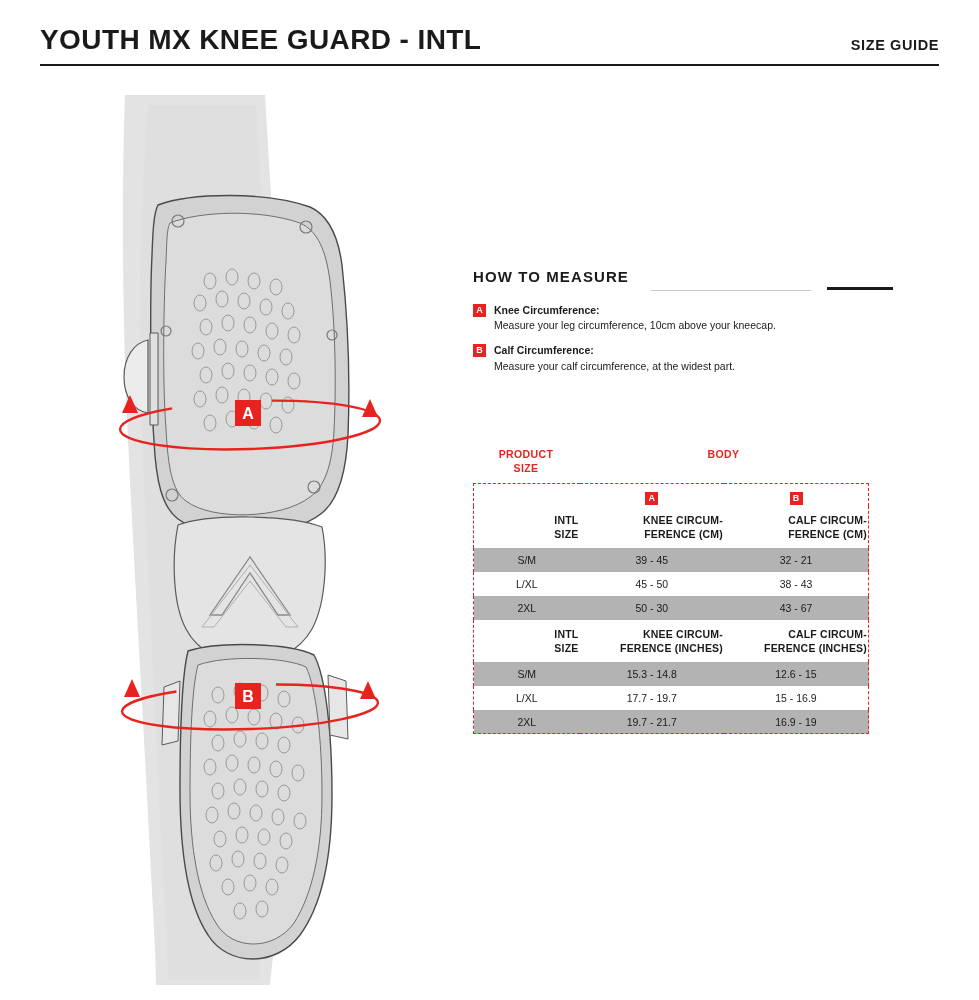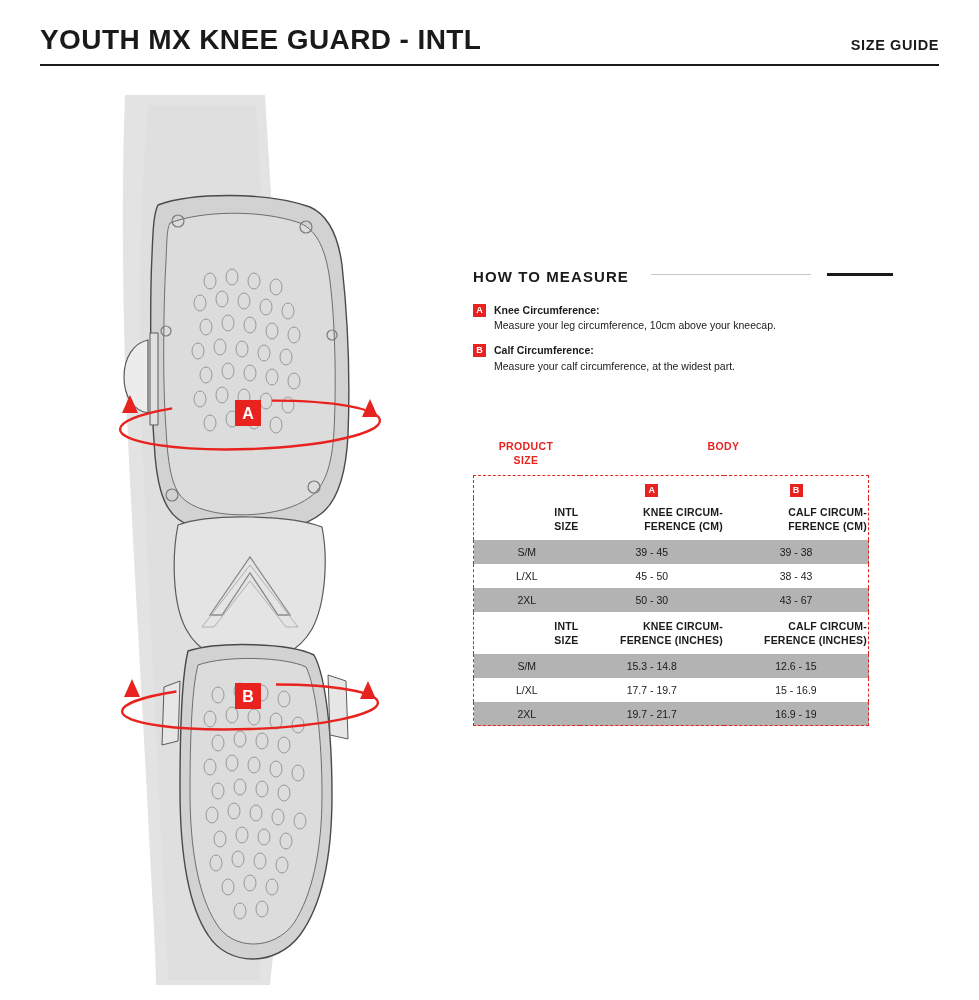--- a/index.html
+++ b/index.html
@@ -51,21 +51,21 @@
   }
 
   
   .howto {
     position: absolute;
     left: 473px; top: 268px;
     width: 420px;
   }
   .howto-head {
     display: flex;
-    align-items: flex-start;
+    align-items: flex-end;
     gap: 10px;
   }
   .howto-title {
     font-size: 15px;
     font-weight: bold;
     letter-spacing: 1.1px;
     color: #1a1a1a;
     white-space: nowrap;
   }
   .howto-rule-thin {
@@ -113,20 +113,21 @@
   }
   .tbl-headers {
     display: flex;
     font-size: 10.5px;
     font-weight: bold;
     color: #e8231f;
     letter-spacing: 0.4px;
     text-align: center;
     line-height: 1.3;
     padding-bottom: 8px;
+    margin-top: 8px;
   }
   .th-product { width: 106px; }
   .th-body { flex: 1; }
 
   table.sizes {
     border-collapse: collapse;
     width: 395px;
     border: 1px dashed #e8231f;
     table-layout: fixed;
   }
@@ -361,21 +362,21 @@
           </td>
           <td>
             <div>CALF CIRCUM-</div>
             <div>FERENCE (CM)</div>
           </td>
         </tr>
 
         <tr class="data-row shade">
           <td>S/M</td>
           <td>39 - 45</td>
-          <td>39 - 38</td>
+          <td>32 - 21</td>
         </tr>
         <tr class="data-row plain">
           <td>L/XL</td>
           <td>45 - 50</td>
           <td>38 - 43</td>
         </tr>
         <tr class="data-row shade">
           <td>2XL</td>
           <td>50 - 30</td>
           <td>43 - 67</td>

